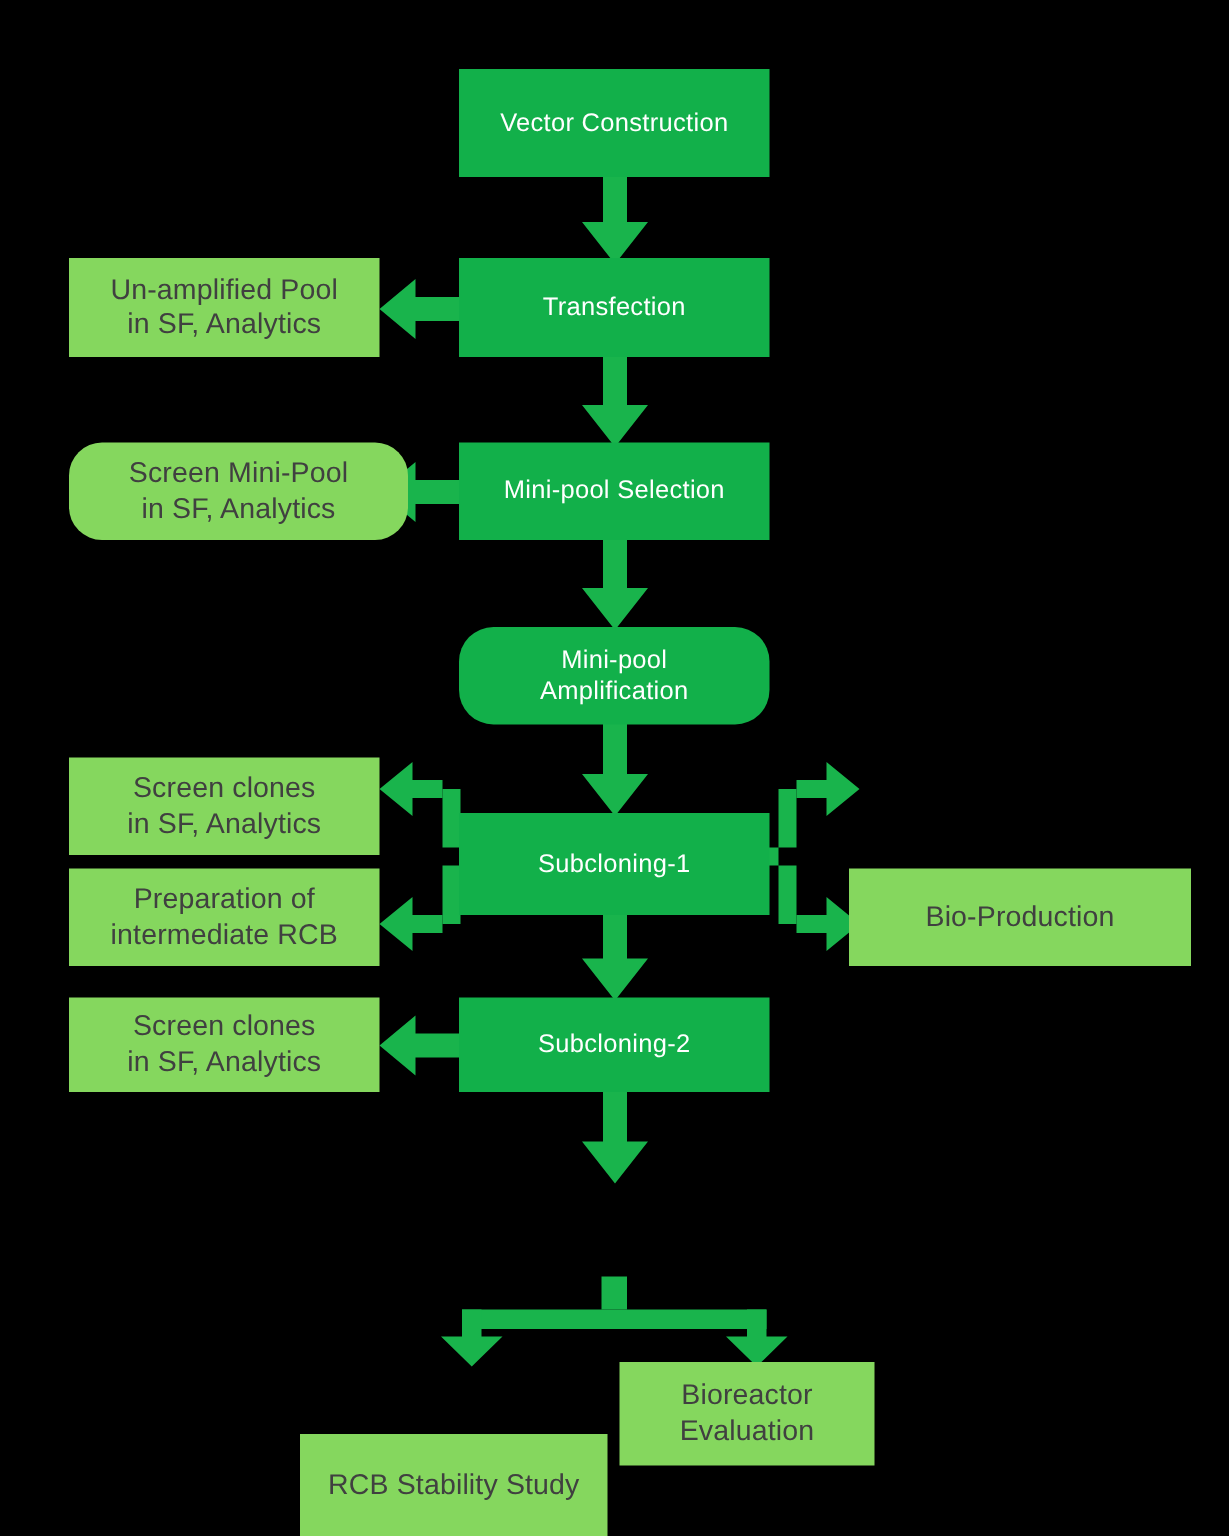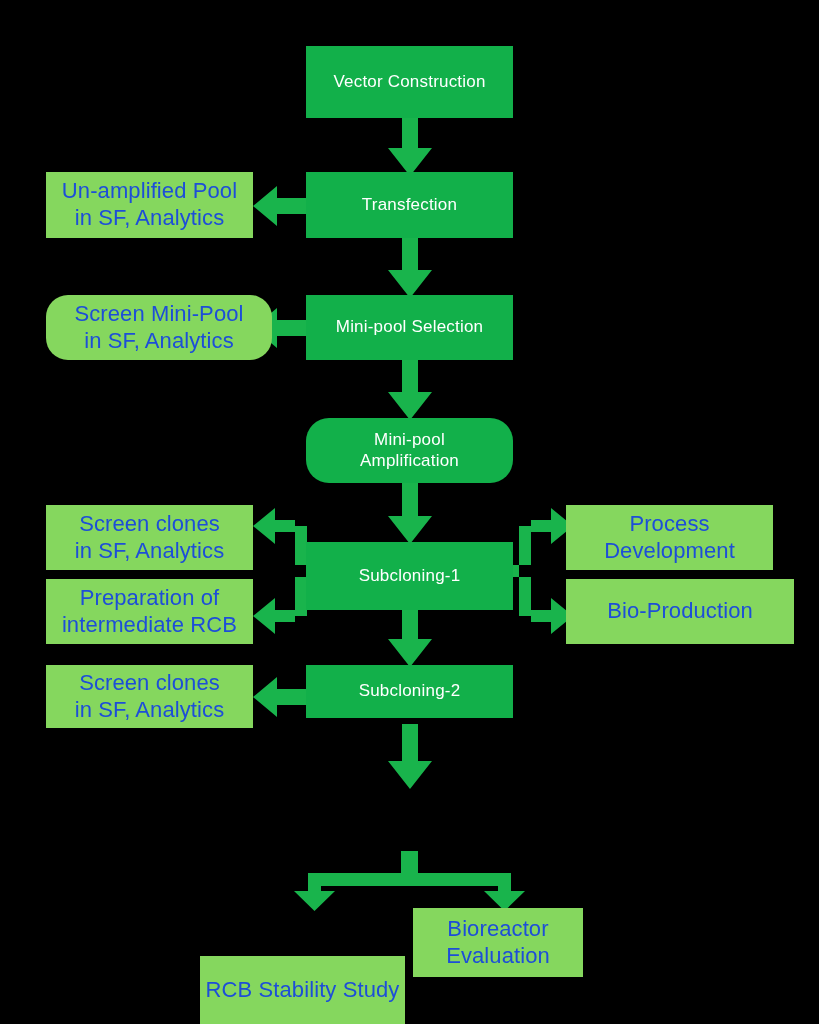--- a/index.html
+++ b/index.html
@@ -19,22 +19,22 @@
     white-space: pre-line;
   }
   .node.primary {
     background: #12b04a;
     color: #ffffff;
     font-size: 17px;
     letter-spacing: .2px;
   }
   .node.secondary {
     background: #85d75e;
-    color: #1d4ed8;
-    font-size: 22px;
+    color: #404040;
+    font-size: 19px;
     letter-spacing: .1px;
   }
   .arrow { position: absolute; }
   .arrow svg { display: block; overflow: visible; }
 </style>
 </head>
 <body>
 
 <div id="canvas">
 
@@ -138,21 +138,21 @@
 
   <div class="node primary" style="left:306px; top:418px; width:207px; height:65px;border-radius:23px;">
     <span>Mini-pool
 Amplification</span>
   </div>
 
   <div class="node primary" style="left:306px; top:542px; width:207px; height:68px;">
     <span>Subcloning-1</span>
   </div>
 
-  <div class="node primary" style="left:306px; top:665px; width:207px; height:53px;">
+  <div class="node primary" style="left:306px; top:665px; width:207px; height:63px;">
     <span>Subcloning-2</span>
   </div>
 
 
   <div class="node secondary" style="left:46px; top:172px; width:207px; height:66px;">
     <span>Un-amplified Pool
 in SF, Analytics</span>
   </div>
 
   <div class="node secondary" style="left:46px; top:295px; width:226px; height:65px;border-radius:22px;">
@@ -168,23 +168,20 @@
   <div class="node secondary" style="left:46px; top:579px; width:207px; height:65px;">
     <span>Preparation of
 intermediate RCB</span>
   </div>
 
   <div class="node secondary" style="left:46px; top:665px; width:207px; height:63px;">
     <span>Screen clones
 in SF, Analytics</span>
   </div>
 
-  <div class="node secondary" style="left:566px; top:505px; width:207px; height:65px;">
-    <span>Process Development</span>
-  </div>
 
   <div class="node secondary" style="left:566px; top:579px; width:228px; height:65px;">
     <span>Bio-Production</span>
   </div>
 
   <div class="node secondary" style="left:200px; top:908px; width:205px; height:69px;margin-top:48px;">
     <span>RCB Stability Study</span>
   </div>
 
   <div class="node secondary" style="left:413px; top:908px; width:170px; height:69px;">

